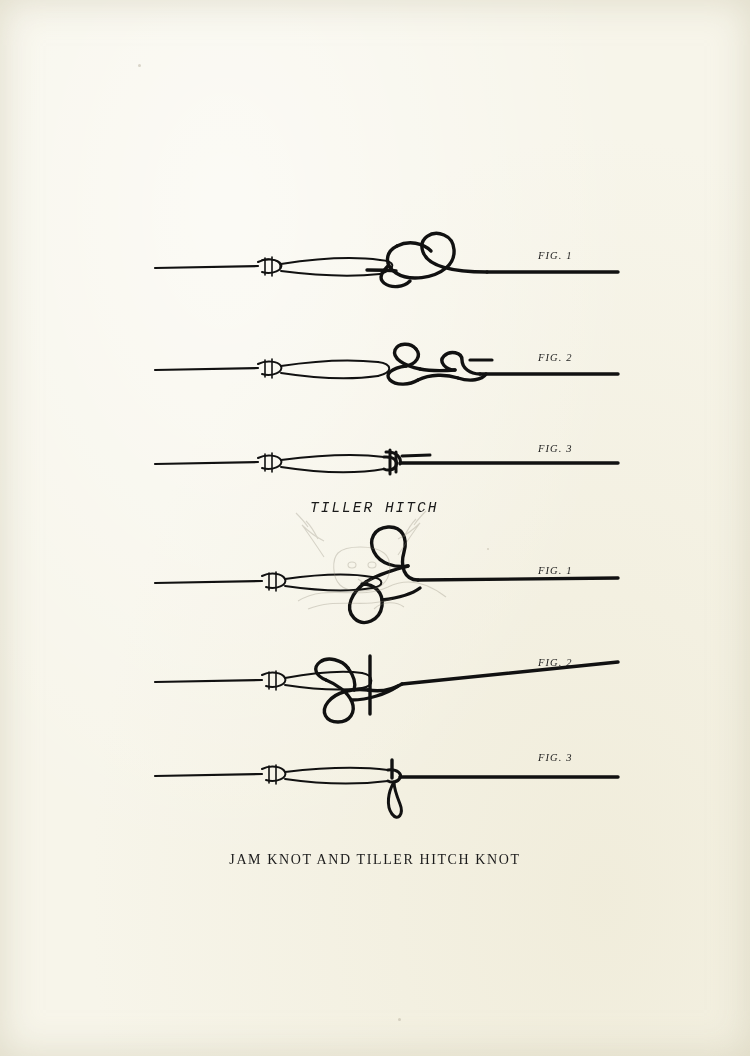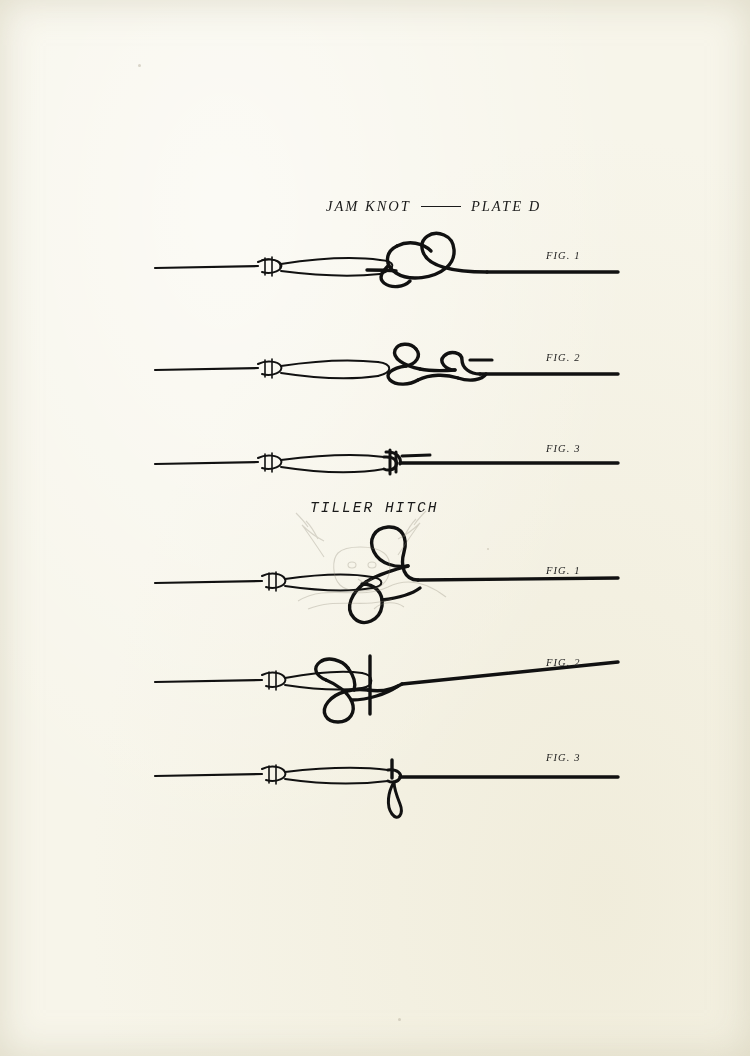--- a/index.html
+++ b/index.html
@@ -68,21 +68,20 @@
     font-family: Liberation Mono, monospace;
   }
   .fig-label {
     position: absolute;
     font-family: "Liberation Serif", serif;
     font-style: italic;
     font-size: 10.5px;
     letter-spacing: 1.1px;
     color: #1d1d1d;
     white-space: nowrap;
-    margin-left: 8px;
   }
   .caption {
     position: absolute;
     left: 0;
     top: 852px;
     width: 750px;
     text-align: center;
     font-family: "Liberation Serif", serif;
     font-size: 14px;
     letter-spacing: 1.6px;
@@ -261,32 +260,30 @@
         <path d="M60,48 C68,40 96,40 106,48 C114,54 114,72 104,80 C94,88 70,88 62,80 C54,72 54,54 60,48 Z"></path>
         <ellipse cx="74" cy="60" rx="4" ry="3"></ellipse>
         <ellipse cx="94" cy="60" rx="4" ry="3"></ellipse>
         <path d="M80,74 C84,78 90,78 94,74"></path>
         <path d="M20,96 C50,78 80,96 110,82 C130,72 150,78 168,92"></path>
         <path d="M30,104 C58,92 86,104 114,94"></path>
         <path d="M96,104 C104,96 118,96 126,102"></path>
       </g>
     </svg>
 
-    <div class="heading title-jam">
-      <span>JAM   KNOT</span><span class="dash"></span><span>PLATE  D</span>
-    </div>
 
     <div class="heading title-tiller">
       <span>TILLER   HITCH</span>
     </div>
 
     <div class="fig-label" style="left:538px; top:250px;">FIG. 1</div>
     <div class="fig-label" style="left:538px; top:352px;">FIG. 2</div>
     <div class="fig-label" style="left:538px; top:443px;">FIG. 3</div>
 
     <div class="fig-label" style="left:538px; top:565px;">FIG. 1</div>
     <div class="fig-label" style="left:538px; top:657px;">FIG. 2</div>
     <div class="fig-label" style="left:538px; top:752px;">FIG. 3</div>
 
+    <div class="caption">JAM KNOT AND TILLER HITCH KNOT</div>
   </div>
 
   <div class="edge-shade"></div>
 </div>
 
 </body></html>

